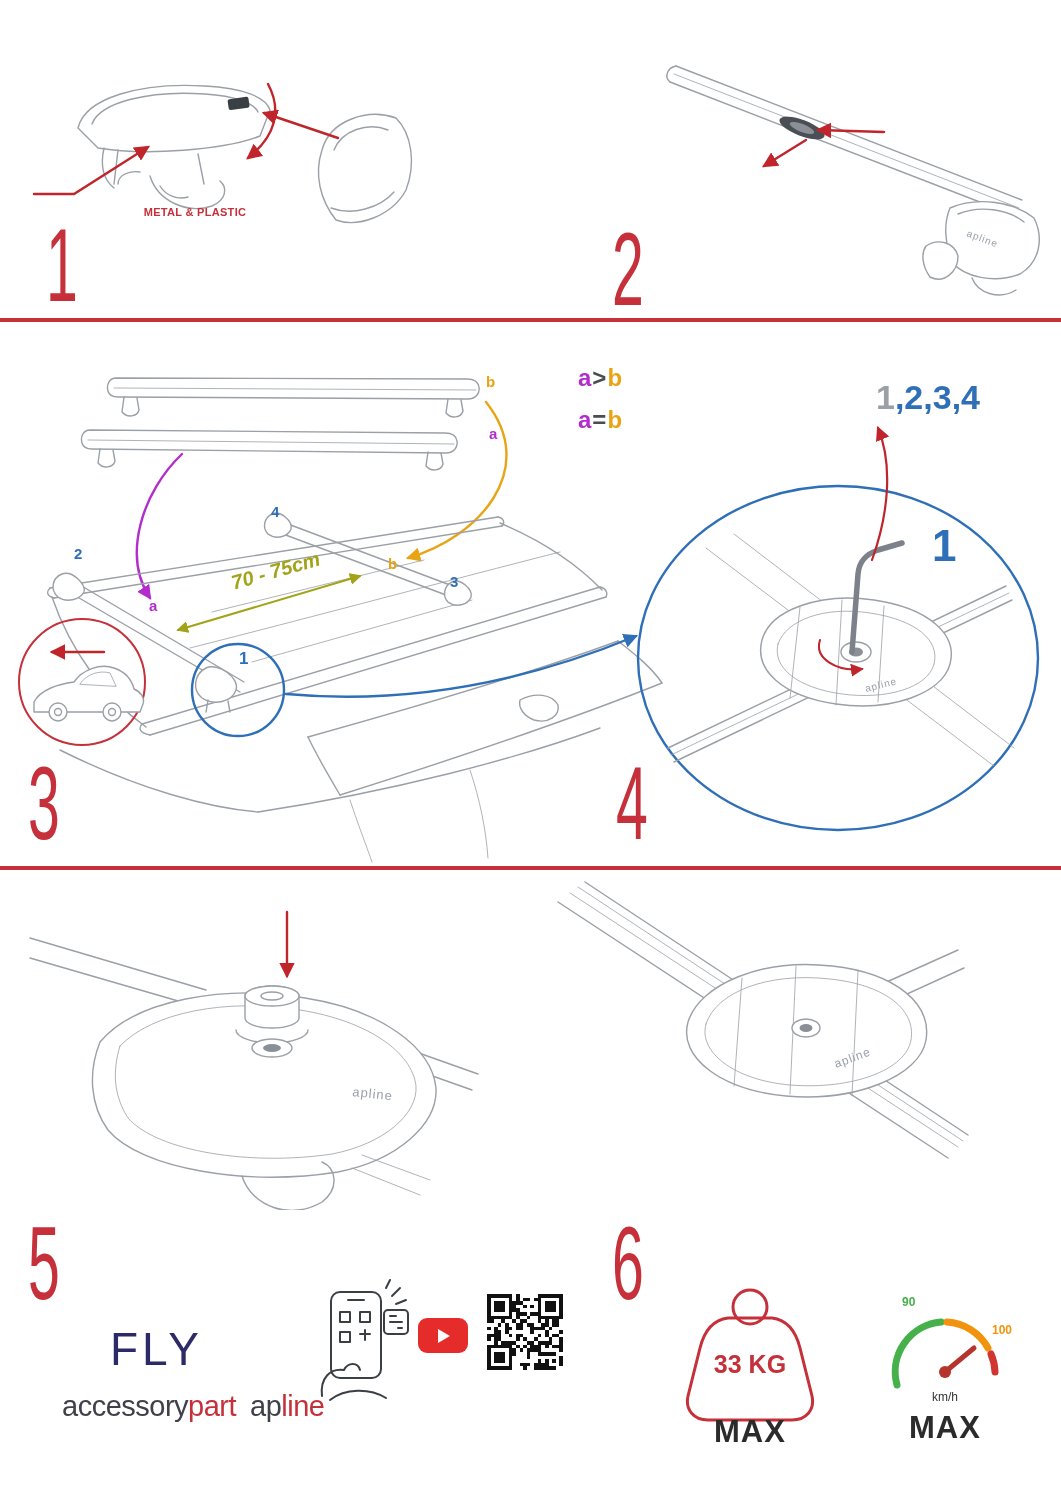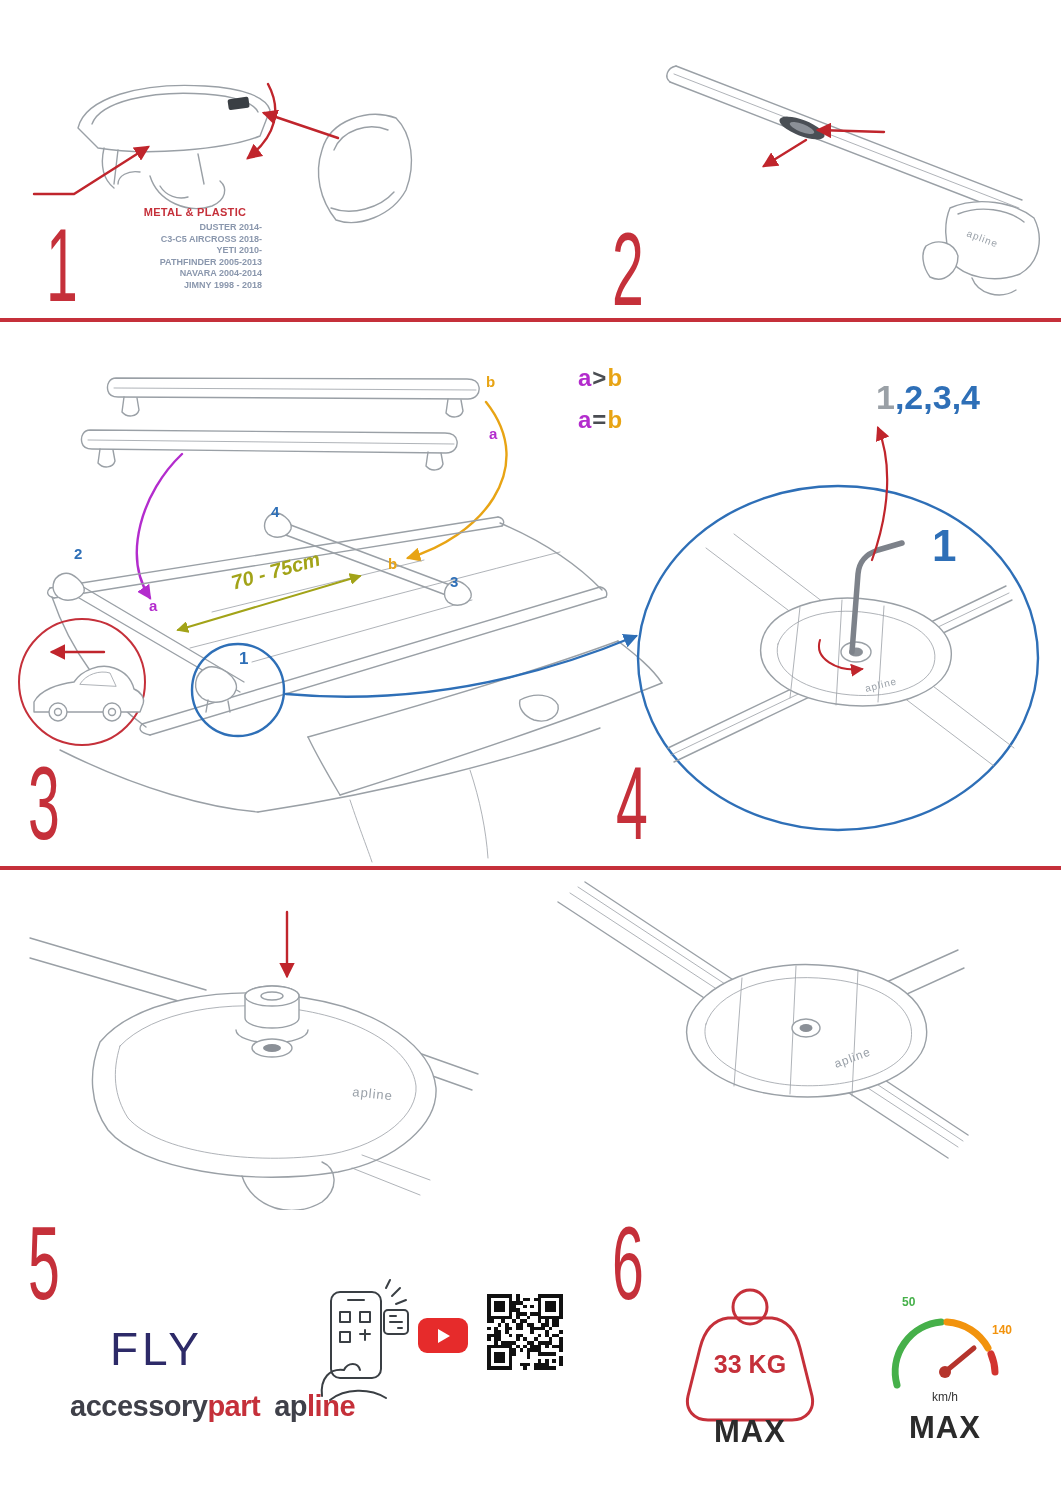--- a/index.html
+++ b/index.html
@@ -37,22 +37,22 @@
             color:var(--vehicle_text,#8a97ad);font-size:9px;line-height:11.5px;font-weight:bold;}
   .distance{position:absolute;left:194px;top:584px;width:170px;text-align:center;
             color:var(--olive,#a2a318);font-size:20px;font-weight:bold;font-style:italic;
             transform:rotate(-16deg);transform-origin:left center;line-height:1;}
   .seq{position:absolute;left:876px;top:380px;font-size:34px;font-weight:bold;line-height:1;}
   .callout1{position:absolute;left:932px;top:524px;font-size:44px;font-weight:bold;line-height:1;}
   .divider{position:absolute;left:0;width:1061px;height:4px;background:var(--red,#c5303a);}
   
   .fly{position:absolute;left:110px;top:1326px;font-size:46px;letter-spacing:4px;
        color:var(--navy,#2d2a68);font-weight:400;line-height:1;}
-  .brandline{position:absolute;left:62px;top:1392px;font-size:29px;font-weight:bold;
-             letter-spacing:-0.5px;line-height:1;white-space:nowrap;margin-left:8px;}
+  .brandline{position:absolute;left:62px;top:1392px;font-size:29px;font-weight:normal;
+             letter-spacing:-0.5px;line-height:1;white-space:nowrap;}
   .brandline .gap{display:inline-block;width:14px;}
   .yt{position:absolute;left:418px;top:1318px;width:50px;height:35px;border-radius:9px;
       background:var(--youtube_red,#e62b2b);display:flex;align-items:center;justify-content:center;}
   .yt svg{display:block;}
   .qr{position:absolute;left:487px;top:1294px;width:76px;height:76px;background:#fff;
       display:grid;grid-template-rows:repeat(21,1fr);grid-template-columns:repeat(21,1fr);}
   .qr i{background:#111;}
   .kg{position:absolute;left:690px;top:1352px;width:120px;text-align:center;
       color:var(--red,#c5303a);font-size:25px;font-weight:bold;line-height:1;}
   .max{position:absolute;font-size:31px;font-weight:bold;color:#2b2b2b;letter-spacing:1px;
@@ -106,28 +106,20 @@
       <ellipse cx="802" cy="128" rx="13" ry="4" transform="rotate(21 802 128)" fill="#8b9097"></ellipse>
       <text class="logo-sm" x="966" y="236" transform="rotate(21 966 236)">apline</text>
       <g class="ar ar-red">
         <path d="M884,132 L818,130" marker-end="url(#tR)"></path>
         <path d="M806,140 L764,166" marker-end="url(#tR)"></path>
       </g>
     </g>
   </svg>
 
   <div class="material">METAL &amp; PLASTIC</div>
-  <div class="vehicles">
-    <div>DUSTER 2014-</div>
-    <div>C3-C5 AIRCROSS 2018-</div>
-    <div>YETI 2010-</div>
-    <div>PATHFINDER 2005-2013</div>
-    <div>NAVARA 2004-2014</div>
-    <div>JIMNY 1998 - 2018</div>
-  </div>
   <div class="step-num" style="left:46px;top:224px">1</div>
   <div class="step-num" style="left:612px;top:228px">2</div>
 
   <div class="divider" style="top:318px"></div>
 
   <svg class="band" style="top:330px" width="1061" height="535" viewBox="0 330 1061 535">
     <defs>
       <marker id="mR" viewBox="0 0 10 10" refX="8.5" refY="5" markerWidth="6.5" markerHeight="6.5" orient="auto-start-reverse">
           <path d="M0,0L10,5L0,10z" fill="#c0252c"></path>
         </marker>
@@ -565,18 +557,18 @@
       <i style="grid-area:21/14"></i>
       <i style="grid-area:21/15"></i>
       <i style="grid-area:21/16"></i>
       <i style="grid-area:21/17"></i>
       <i style="grid-area:21/18"></i>
       <i style="grid-area:21/19"></i>
     </div>
 
   <div class="kg">33 KG</div>
   <div class="max" style="left:690px;top:1416px;width:120px">MAX</div>
-  <span class="gauge-lbl" style="left:902px;top:1296px;color:var(--gauge_green,#46b04a)">50</span>
-  <span class="gauge-lbl" style="left:992px;top:1324px;color:var(--gauge_orange,#f2930d)">140</span>
+  <span class="gauge-lbl" style="left:902px;top:1296px;color:var(--gauge_green,#46b04a)">90</span>
+  <span class="gauge-lbl" style="left:992px;top:1324px;color:var(--gauge_orange,#f2930d)">100</span>
   <div style="position:absolute;left:905px;top:1390px;width:80px;text-align:center;font-size:12px;color:#333">km/h</div>
   <div class="max" style="left:905px;top:1412px;width:80px">MAX</div>
 
 </div>
 
 </body></html>

